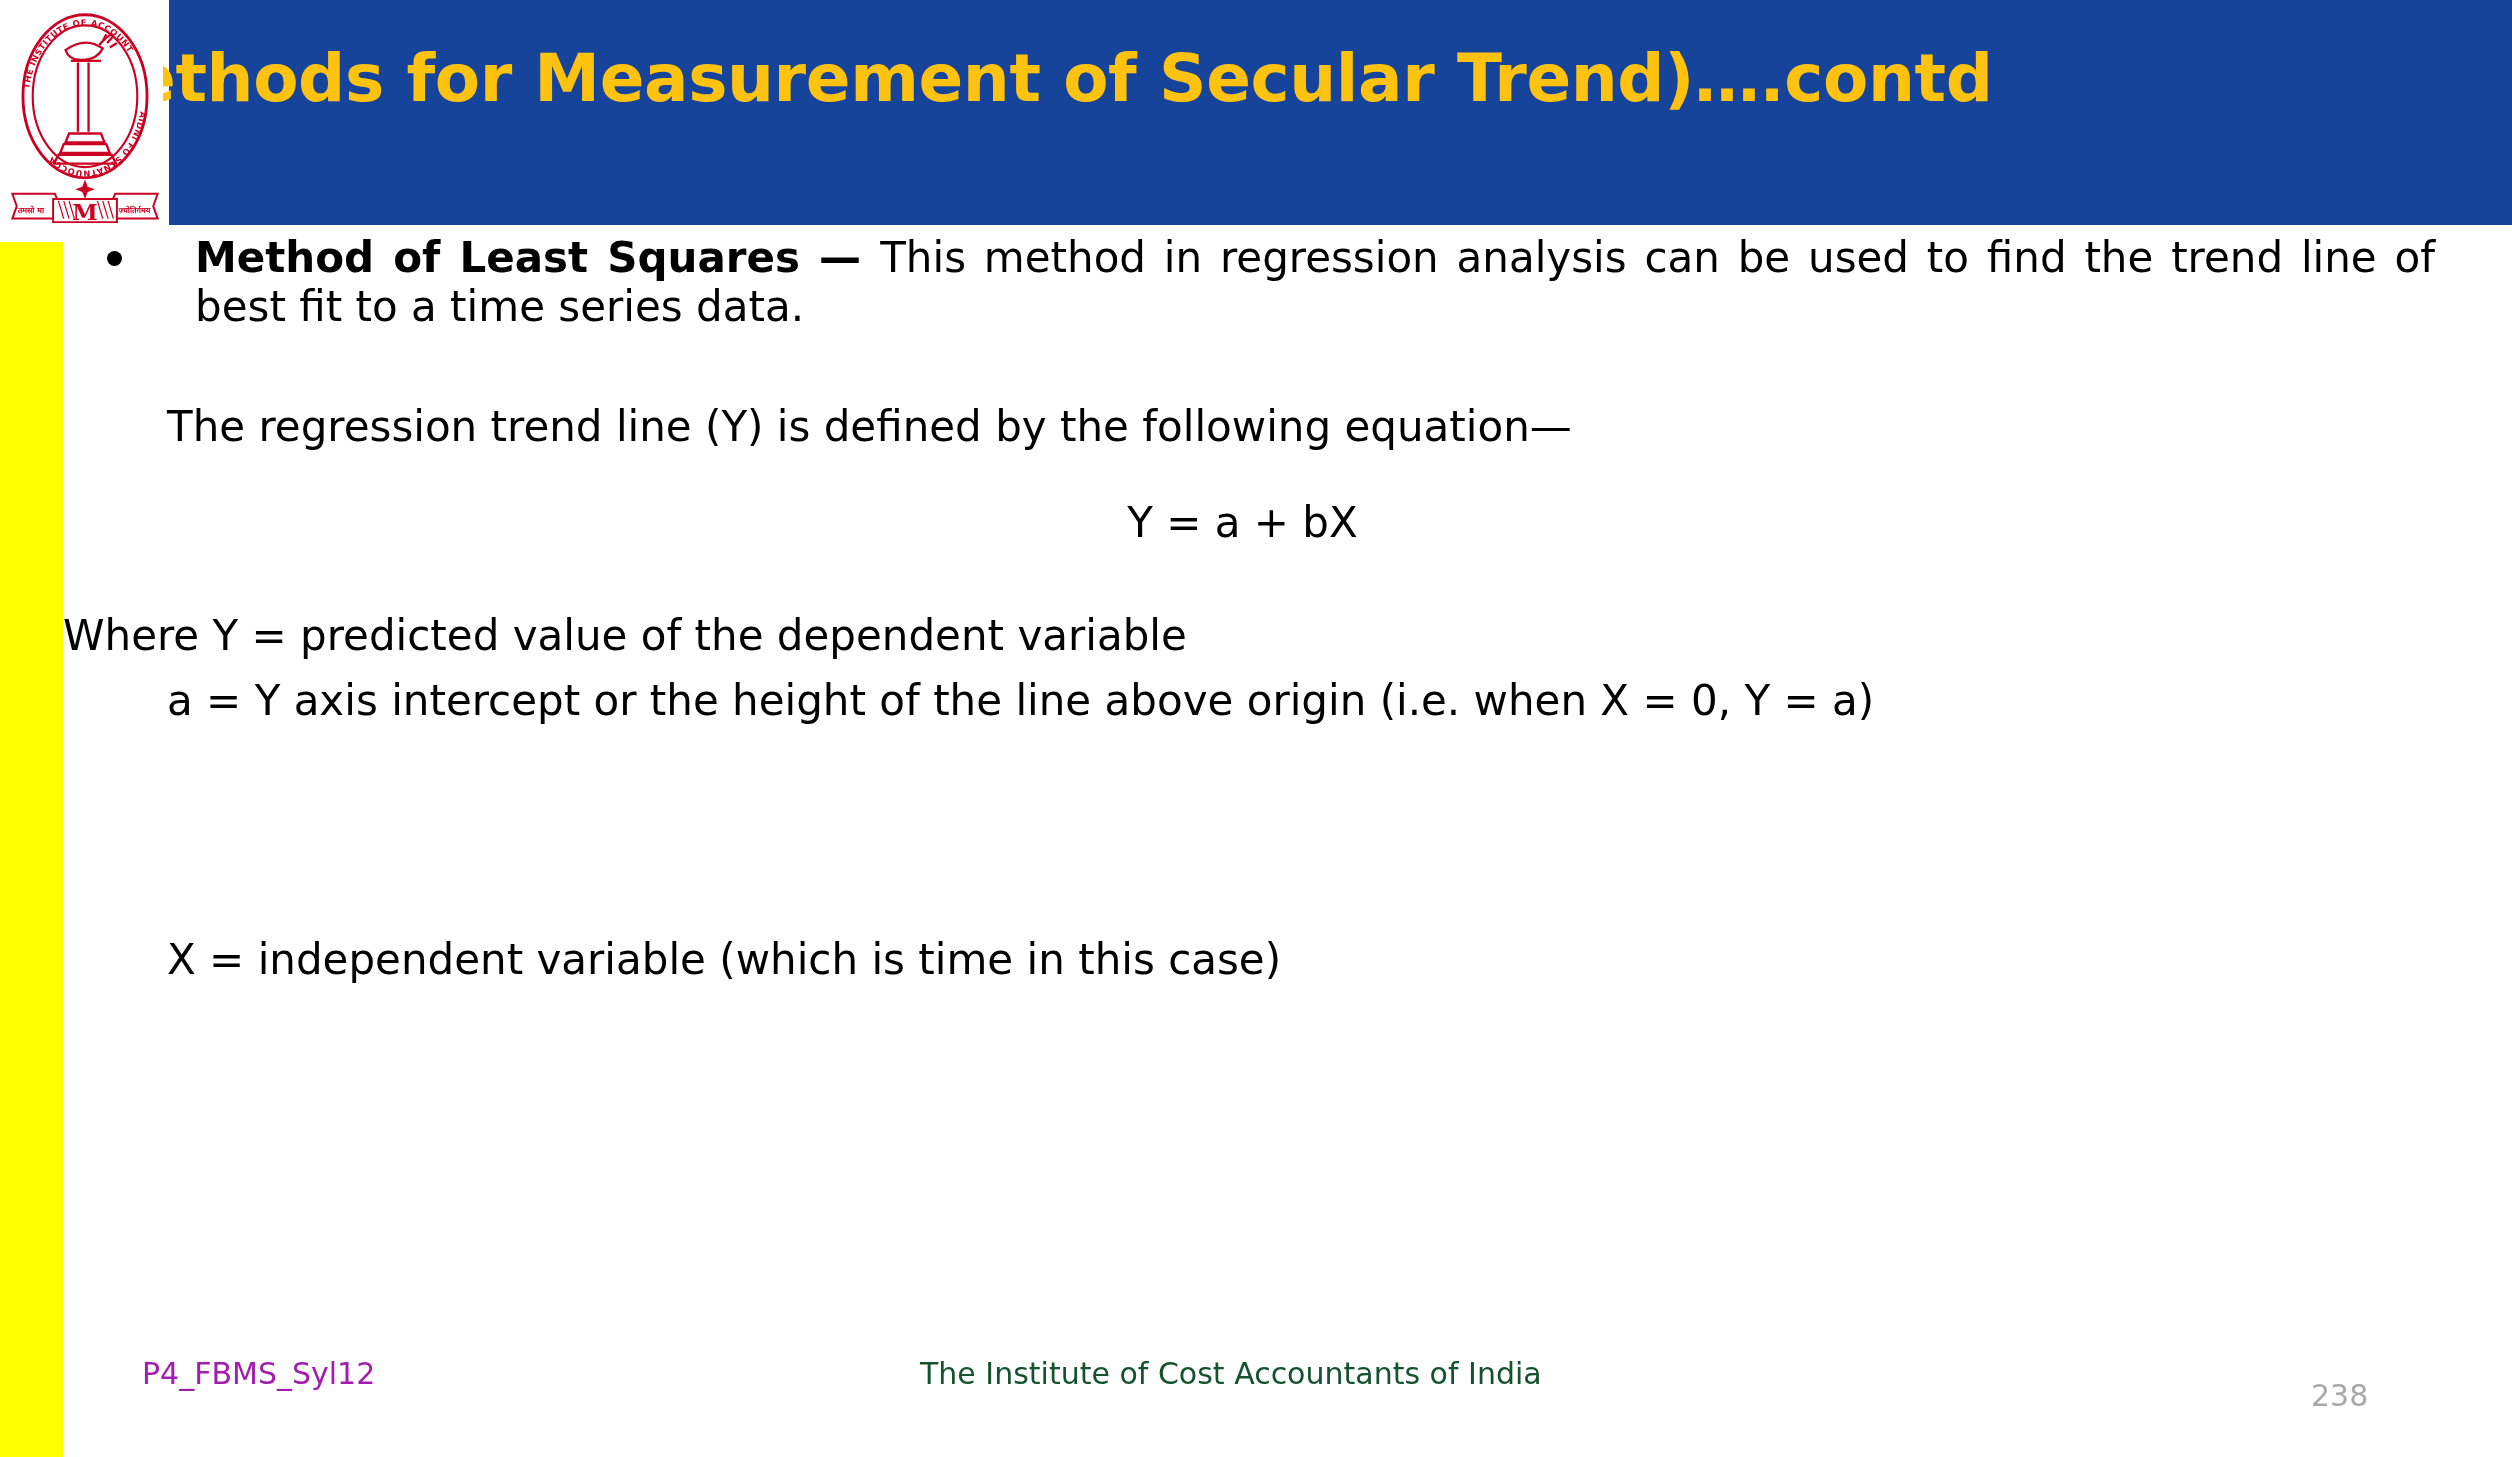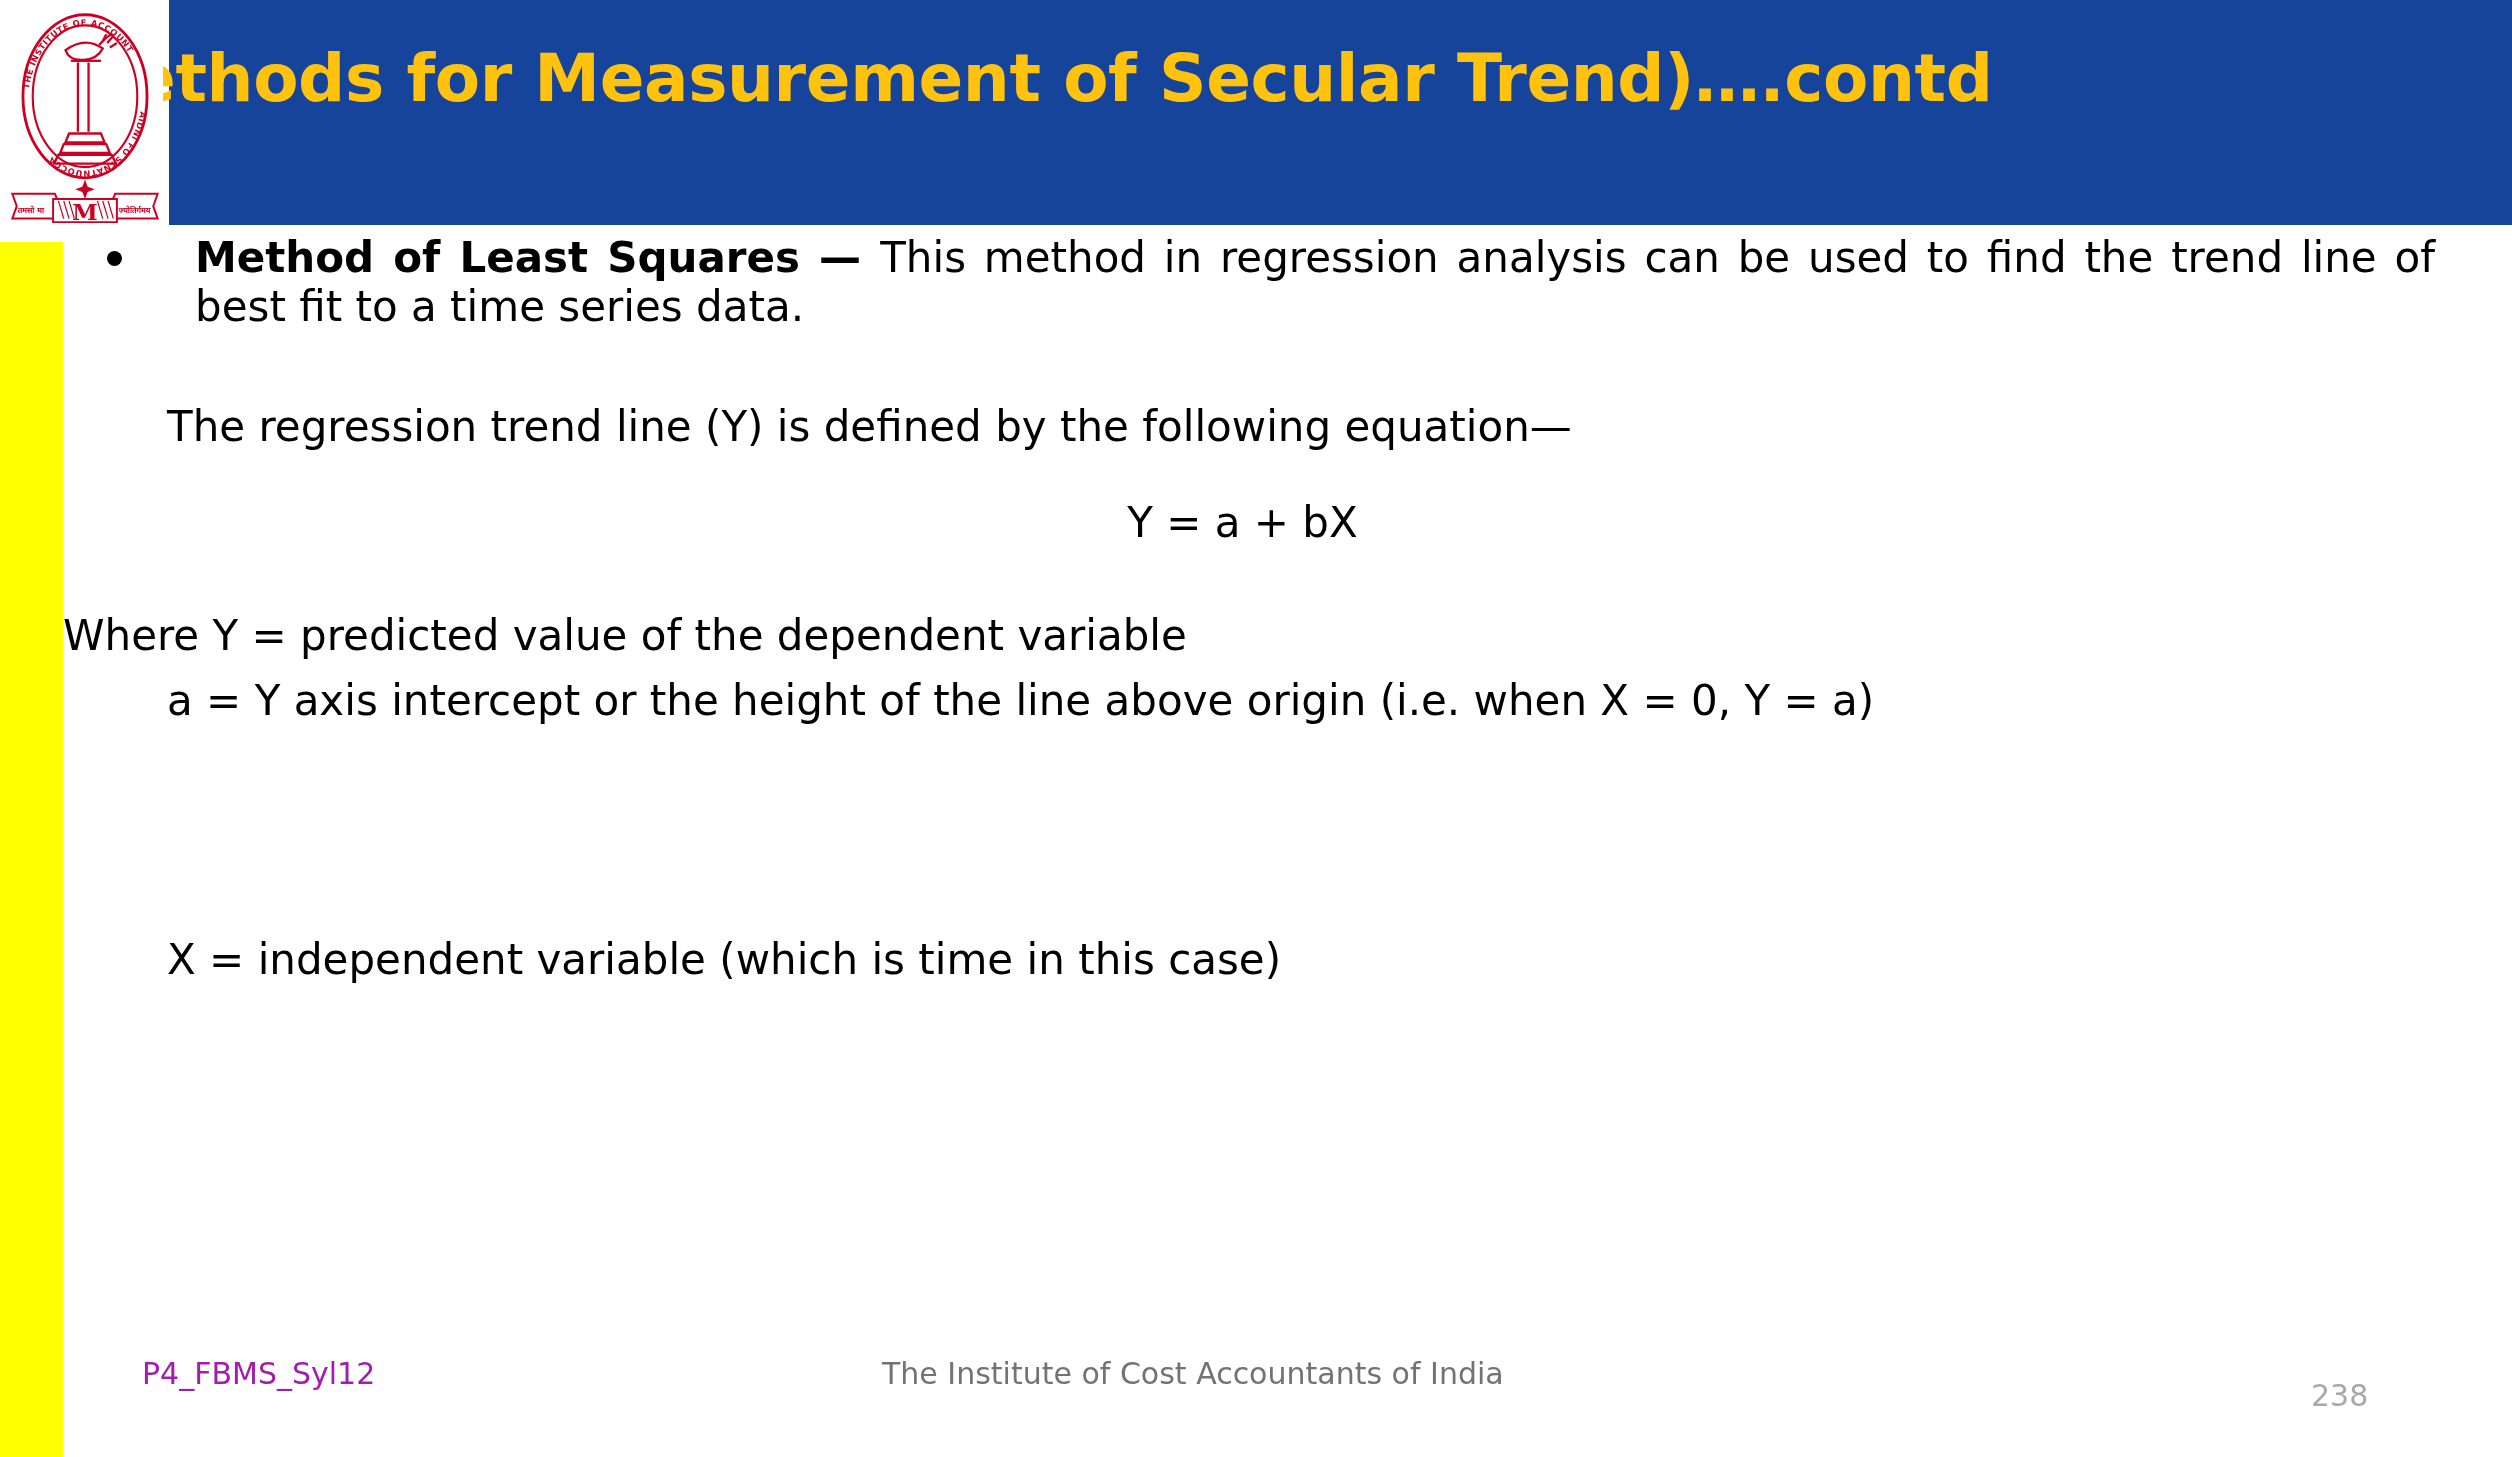--- a/index.html
+++ b/index.html
@@ -105,23 +105,23 @@
   .footer-left {
     position:absolute;
     left:142px; top:1356px;
     font-size:30px;
     color:#a21caf;
     font-family:"DejaVu Sans", sans-serif;
     white-space:nowrap;
   }
   .footer-center {
     position:absolute;
-    left:882px; top:1356px;
+    left:920px; top:1356px;
     font-size:30px;
-    color:#737373;
+    color:#14532d;
     font-family:"DejaVu Sans", sans-serif;
     white-space:nowrap;
   }
   .footer-page {
     position:absolute;
     left:2311px; top:1378px;
     font-size:30px;
     color:#a8a8a8;
     font-family:"DejaVu Sans", sans-serif;
   }

